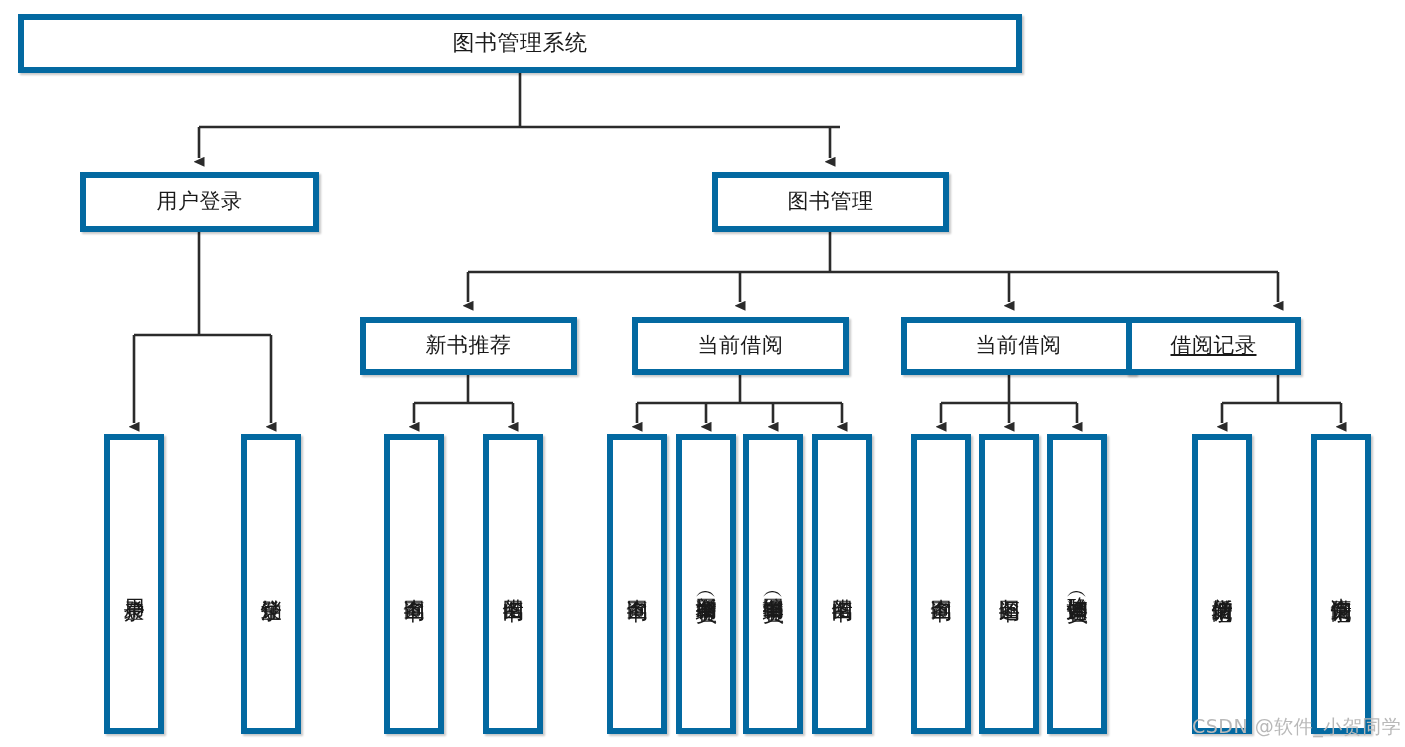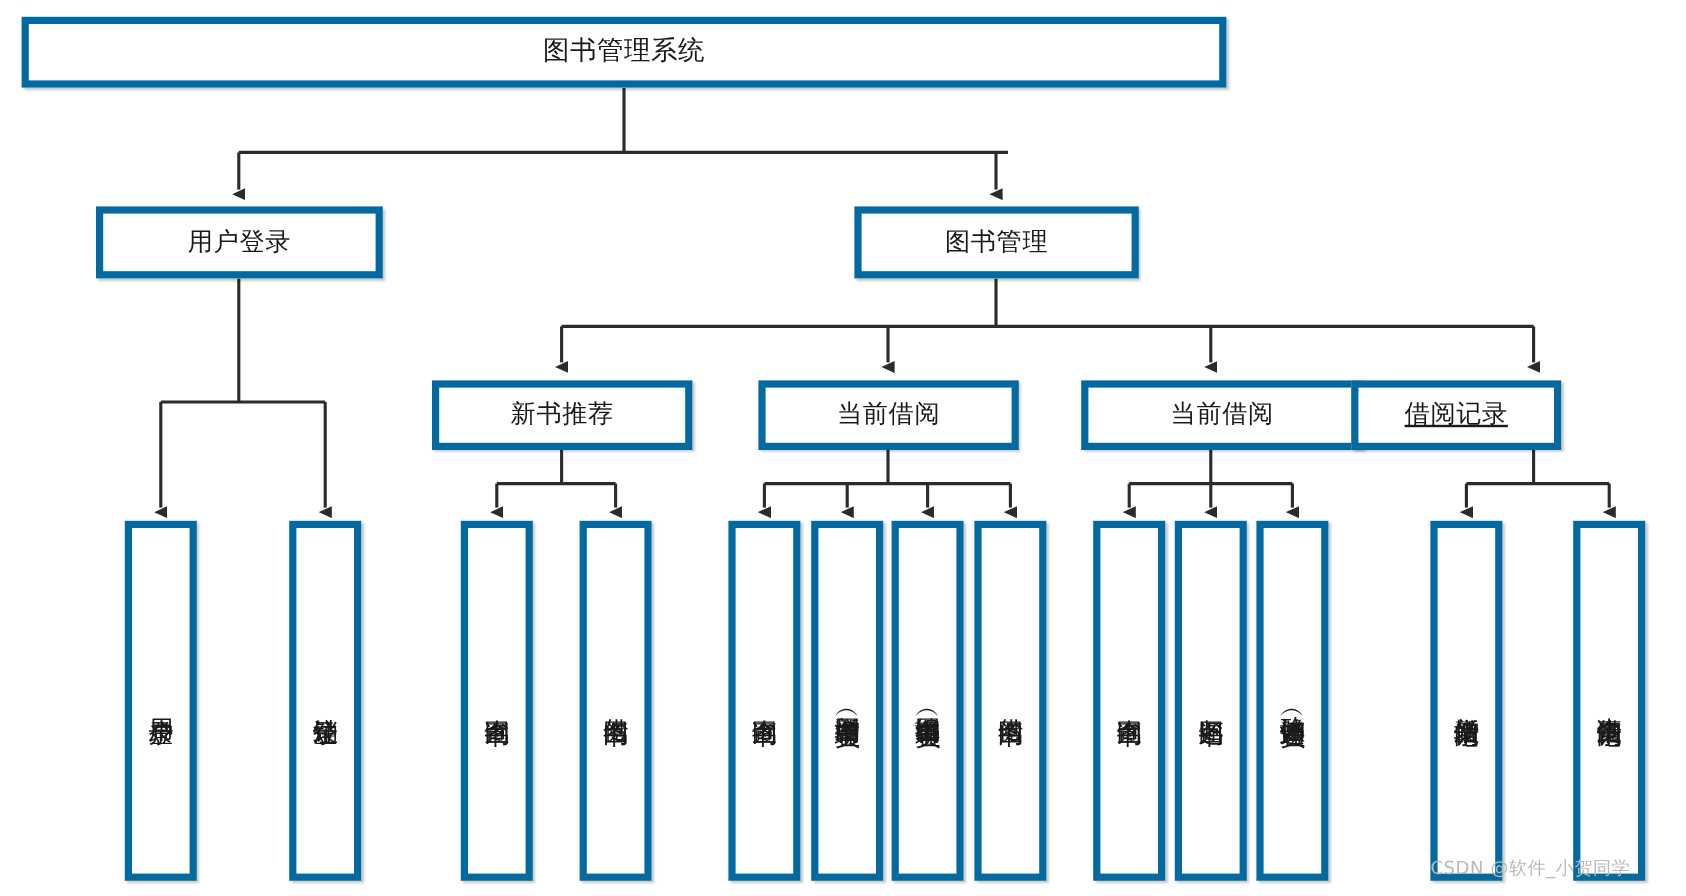--- a/index.html
+++ b/index.html
@@ -61,21 +61,21 @@
     text-orientation: upright;
     font-size: 21px;
     line-height: 1.16;
     letter-spacing: 1px;
     white-space: nowrap;
     text-align: center;
   }
   .watermark {
     position: absolute;
     color: #b9b9b9;
-    font-size: 15px;
+    font-size: 19px;
     white-space: nowrap;
     letter-spacing: 0.5px;
     font-family: "DejaVu Sans", "Liberation Sans", sans-serif;
   }
 </style>
 </head>
 <body>
 
 <div id="canvas">
 

